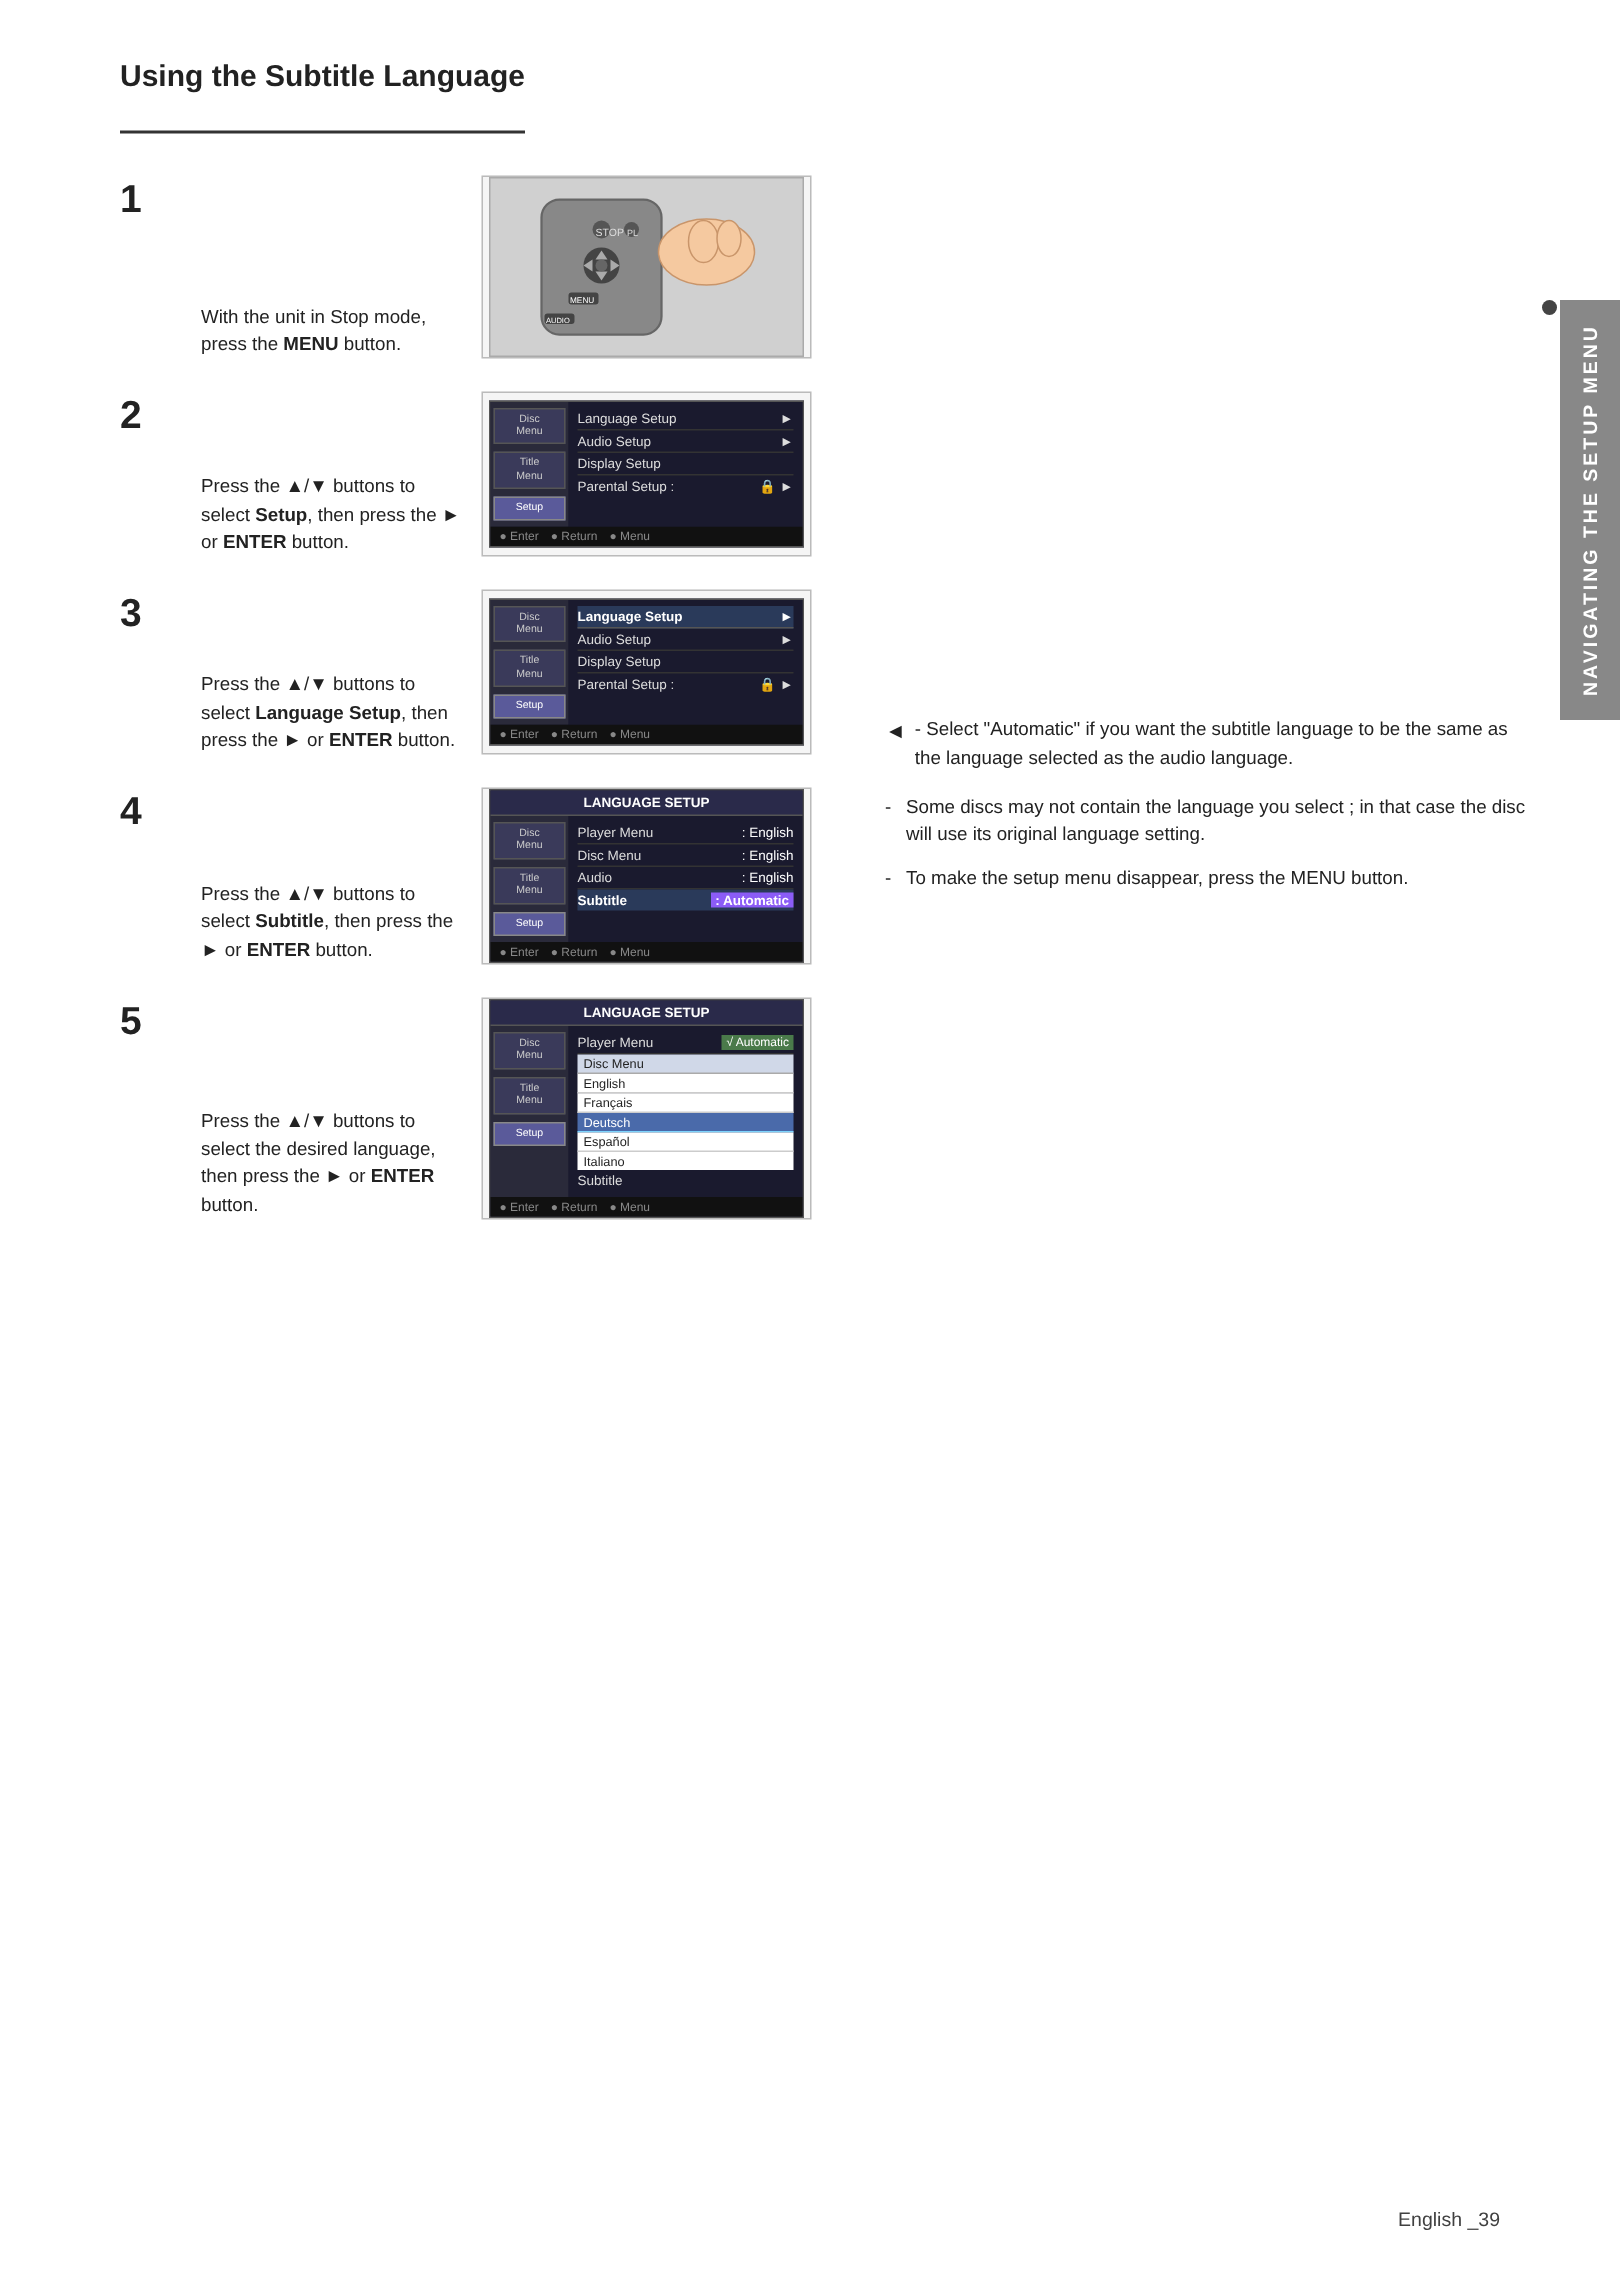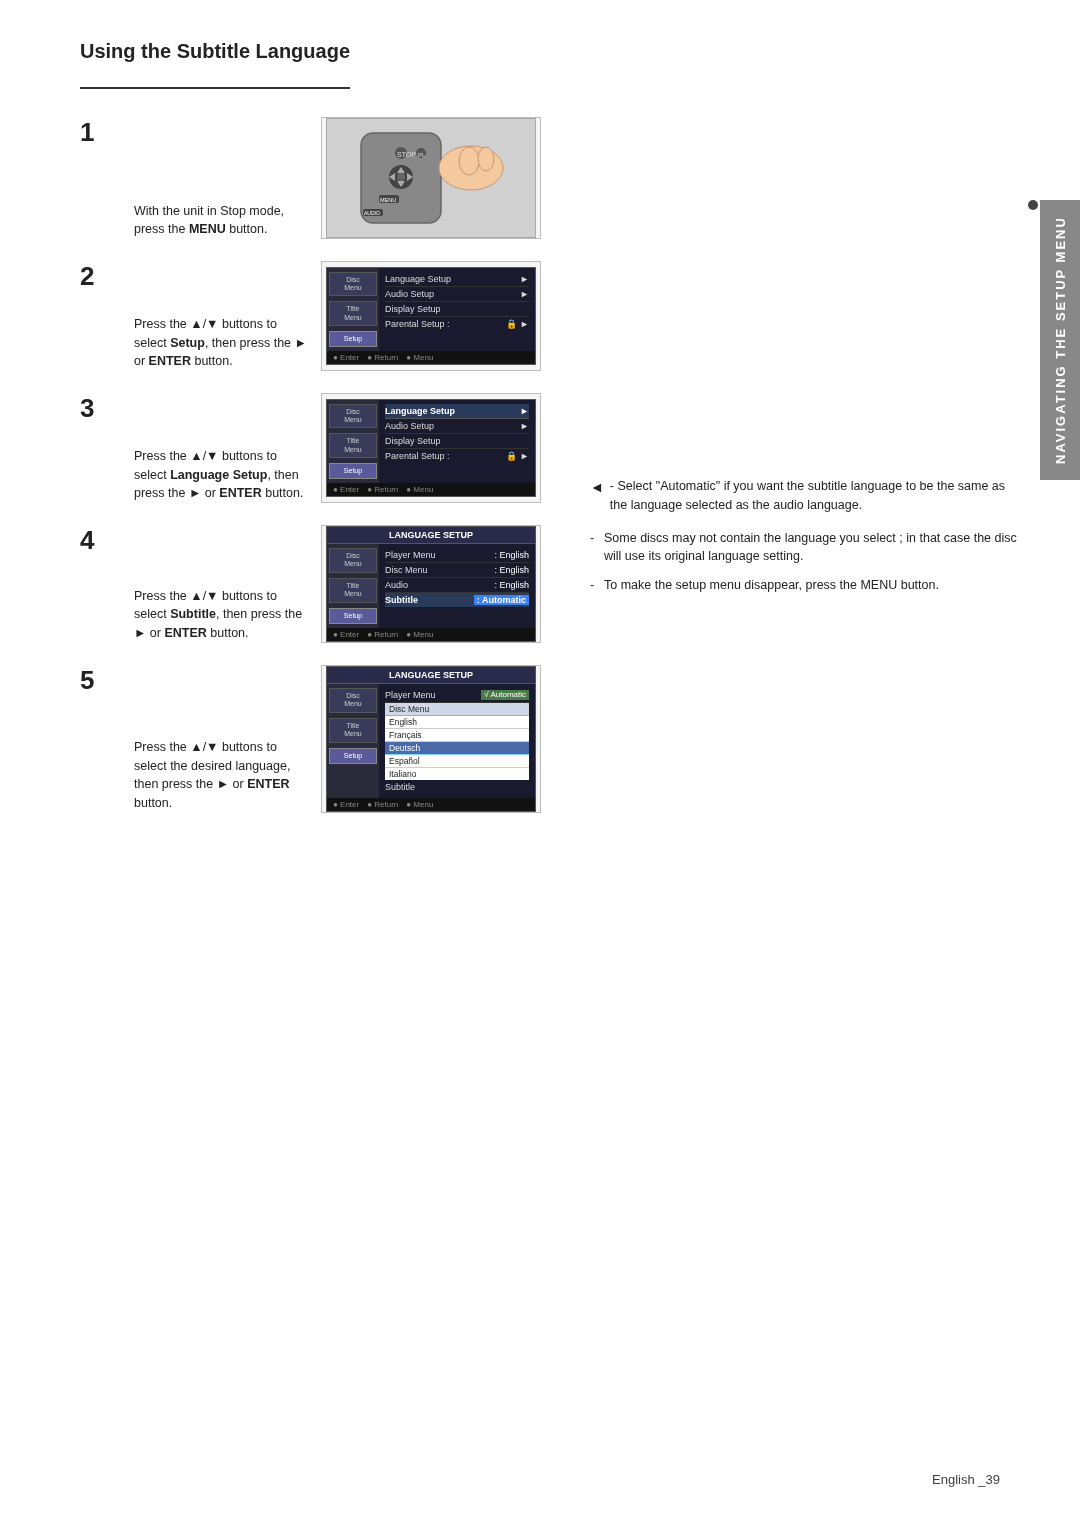--- a/index.html
+++ b/index.html
@@ -368,21 +368,21 @@
                     <div style="display:flex; justify-content:space-between; padding:2px 0; font-size:9px; color:#ddd; border-bottom:1px solid #333;">
                       <span>Disc Menu</span>
                         <span style="color:#fff;">: English</span>
                     </div>
                     <div style="display:flex; justify-content:space-between; padding:2px 0; font-size:9px; color:#ddd; border-bottom:1px solid #333;">
                       <span>Audio</span>
                         <span style="color:#fff;">: English</span>
                     </div>
                     <div style="display:flex; justify-content:space-between; padding:2px 0; font-size:9px; color:#fff; font-weight:bold; background:#2a3a5a;">
                       <span>Subtitle</span>
-                        <span style="background:#3b82f6; color:#fff; padding:0 3px;">: Automatic</span>
+                        <span style="background:#8b5cf6; color:#fff; padding:0 3px;">: Automatic</span>
                     </div>
                   </div>
                 </div>
                 <div class="menu-footer" style="background:#111; padding:2px 6px; font-size:8px; color:#888; display:flex; gap:8px;">
                   <span>● Enter</span>
                     <span>● Return</span>
                     <span>● Menu</span>
                 </div>
               </div>
             </div>

